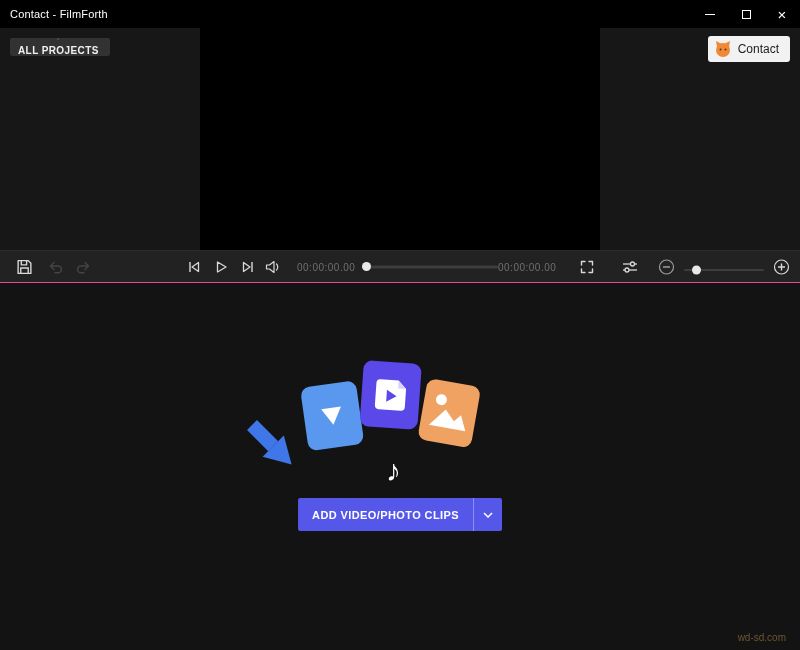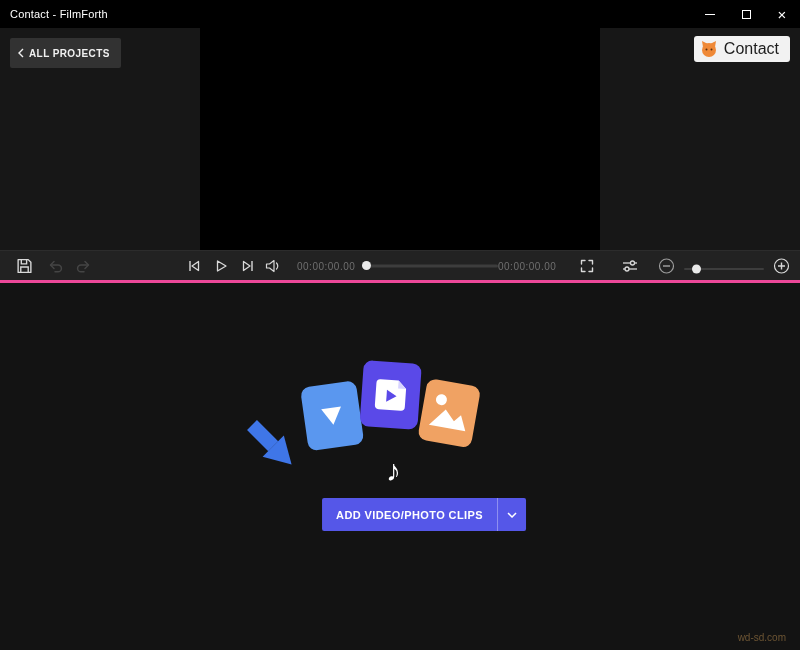--- a/index.html
+++ b/index.html
@@ -16,49 +16,49 @@
              background:transparent; border:none; color:#fff; cursor:pointer; }
   .min-glyph { width:10px; height:1px; background:#fff; display:block; }
   .max-glyph { width:9px; height:9px; border:1px solid #fff; display:block; }
   .close-glyph { font-size:15px; line-height:1; color:#fff; }
 
   
   .preview-row { position:absolute; top:28px; left:0; width:800px; height:222px; display:flex; }
   .side-panel { width:200px; height:100%; background:#171717; position:relative; }
   .preview { width:400px; height:100%; background:#000; }
 
-  .all-projects-btn { position:absolute; top:10px; left:10px; height:30px;
+  .all-projects-btn { position:absolute; top:10px; left:10px; height:18px;
                       display:flex; align-items:center; gap:5px; padding:0 11px 0 8px;
                       background:#323232; border:none; border-radius:2px;
                       color:#f0f0f0; font-size:10px; font-weight:bold; letter-spacing:.4px;
-                      cursor:pointer; }
+                      cursor:pointer;flex-direction:column; }
   .contact-btn { position:absolute; top:8px; right:10px; height:26px;
                  display:flex; align-items:center; gap:6px; padding:0 11px 0 6px;
                  background:#f2f2f2; border:none; border-radius:3px;
-                 color:#1c1c1c; font-size:16px; cursor:pointer; }
+                 color:#1c1c1c; font-size:12px; cursor:pointer; }
 
   
   .toolbar { position:absolute; top:250px; left:0; width:800px; height:33px;
-             background:#222222; border-top:1px solid #2c2c2c; border-bottom:3px solid #ec4899;text-align:right; }
+             background:#222222; border-top:1px solid #2c2c2c; border-bottom:1px solid #ec4899;text-align:right; }
   .tb { position:absolute; top:50%; transform:translateY(-50%);
         display:flex; align-items:center; justify-content:center;
         background:none; border:none; padding:0; cursor:pointer; }
   .timecode { color:#6f6f6f; font-size:10px; letter-spacing:.5px; cursor:default; }
   .track { height:3px; background:#3d3d3d; border-radius:2px; position:relative; }
   .thumb { position:absolute; top:50%; transform:translate(0,-50%);
            width:9px; height:9px; border-radius:50%; background:#e9e9e9; }
 
   
   .content { position:absolute; top:283px; left:0; width:800px; height:367px; background:#131313; }
   .illustration { position:absolute; left:238px; top:70px; }
 
   .add-clips-btn { position:absolute; top:215px; left:50%; transform:translateX(-50%);
                    height:33px; display:flex; align-items:stretch;
                    background:var(--accent,#5557e8); border:none; border-radius:2px;
-                   color:#fff; cursor:pointer; overflow:hidden;margin-left:24px; }
+                   color:#fff; cursor:pointer; overflow:hidden; }
   .add-clips-main { display:flex; align-items:center; padding:0 14px;
                     font-size:11px; font-weight:bold; letter-spacing:.4px; }
   .add-clips-drop { display:flex; align-items:center; justify-content:center; width:29px;
                     border-left:1px solid rgba(255,255,255,.35); }
 
   .watermark { position:absolute; right:14px; bottom:7px; font-size:10px;
                color:#8a6a3e; opacity:.75; cursor:default;margin-left:32px; }
 </style>
 </head>
 <body>

